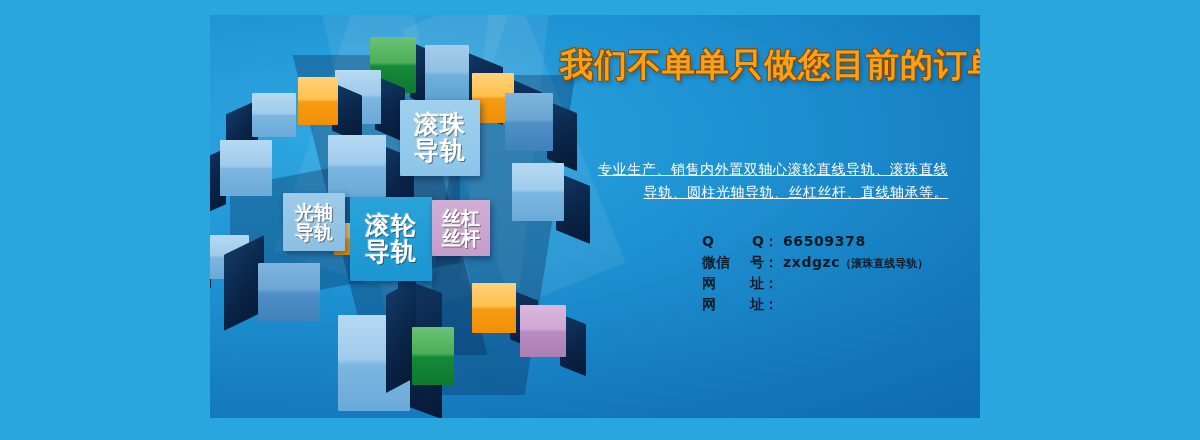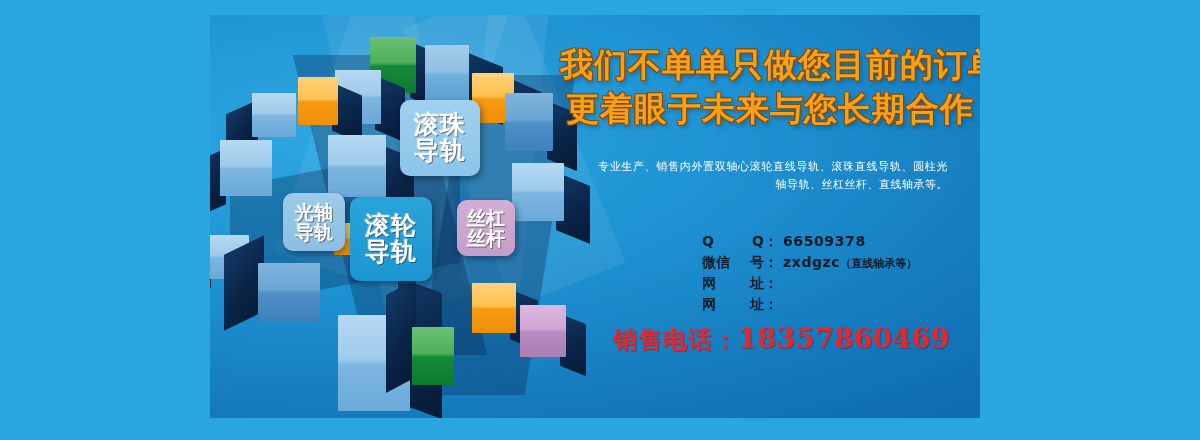--- a/index.html
+++ b/index.html
@@ -92,21 +92,21 @@
   .label-box {
     position: absolute;
     display: flex;
     flex-direction: column;
     align-items: center;
     justify-content: center;
     line-height: 1.06;
     font-weight: bold;
     color: #ffffff;
     text-shadow: 1px 1px 0 rgba(40,40,40,.55), -1px -1px 0 rgba(255,255,255,.25);
-    border-radius: 10px;
+    border-radius: 1px;
     box-shadow: 2px 3px 6px rgba(0, 25, 60, .45);
   }
   .lb-gunzhu {
     left: 190px; top: 85px; width: 80px; height: 76px;
     background: linear-gradient(180deg, #9fd0ee 0%, #8cc5e9 100%);
     font-size: 25px; letter-spacing: 1px;
   }
   .lb-guangzhou {
     left: 73px; top: 178px; width: 62px; height: 58px;
     background: linear-gradient(180deg, #9ecbe8 0%, #8bbfe2 100%);
@@ -114,21 +114,20 @@
   }
   .lb-gunlun {
     left: 140px; top: 182px; width: 82px; height: 84px;
     background: linear-gradient(180deg, #2aa3da 0%, #1b96d2 100%);
     font-size: 25px; letter-spacing: 1px;
   }
   .lb-sigang {
     left: 222px; top: 185px; width: 58px; height: 56px;
     background: linear-gradient(180deg, #d2aed5 0%, #c49ec9 100%);
     font-size: 19px;
-    margin-left: 25px;
   }
   .label-box span { display: block; }
 
   
   .content {
     position: absolute;
     left: 350px;
     top: 0;
     width: 420px;
     height: 403px;
@@ -154,25 +153,26 @@
     white-space: nowrap;
   }
   .headline .line { display: block; }
 
   .desc {
     position: absolute;
     left: 38px;
     top: 143px;
     width: 350px;
     color: #ffffff;
-    font-size: 11px;
+    font-size: 14px;
     line-height: 1.62;
     text-align: justify;
     text-align-last: right;
     letter-spacing: .5px;
+    text-decoration: underline;
   }
 
   .contact {
     position: absolute;
     left: 142px;
     top: 218px;
     color: #0d1b26;
     font-size: 14px;
     font-weight: bold;
   }
@@ -335,21 +335,20 @@
         <span>丝杠</span>
         <span>丝杆</span>
       </div>
 
     </div>
 
     <div class="content">
 
       <div class="headline">
         <span class="line">我们不单单只做您目前的订单</span>
-        <span class="line">更着眼于未来与您长期合作</span>
       </div>
 
       <div class="desc">专业生产、销售内外置双轴心滚轮直线导轨、滚珠直线导轨、圆柱光轴导轨、丝杠丝杆、直线轴承等。</div>
 
       <div class="contact">
 
         <div class="c-row">
           <span class="c-label">
             <span class="ch">Q</span>
             <span class="ch">Q</span>
@@ -358,41 +357,38 @@
           <span class="c-value">66509378</span>
         </div>
 
         <div class="c-row">
           <span class="c-label">
             <span class="ch">微信</span>
             <span class="ch">号</span>
           </span>
           <span class="c-colon">：</span>
           <span class="c-value">zxdgzc</span>
-          <span class="c-note">（直线轴承等）</span>
+          <span class="c-note">（滚珠直线导轨）</span>
         </div>
 
         <div class="c-row">
           <span class="c-label">
             <span class="ch">网</span>
             <span class="ch">址</span>
           </span>
           <span class="c-colon">：</span>
         </div>
 
         <div class="c-row">
           <span class="c-label">
             <span class="ch">网</span>
             <span class="ch">址</span>
           </span>
           <span class="c-colon">：</span>
         </div>
 
       </div>
 
-      <div class="phone">
-        <span class="plabel">销售电话：</span><span class="pnum">18357860469</span>
-      </div>
 
     </div>
 
   </div>
 </div>
 
 </body></html>

